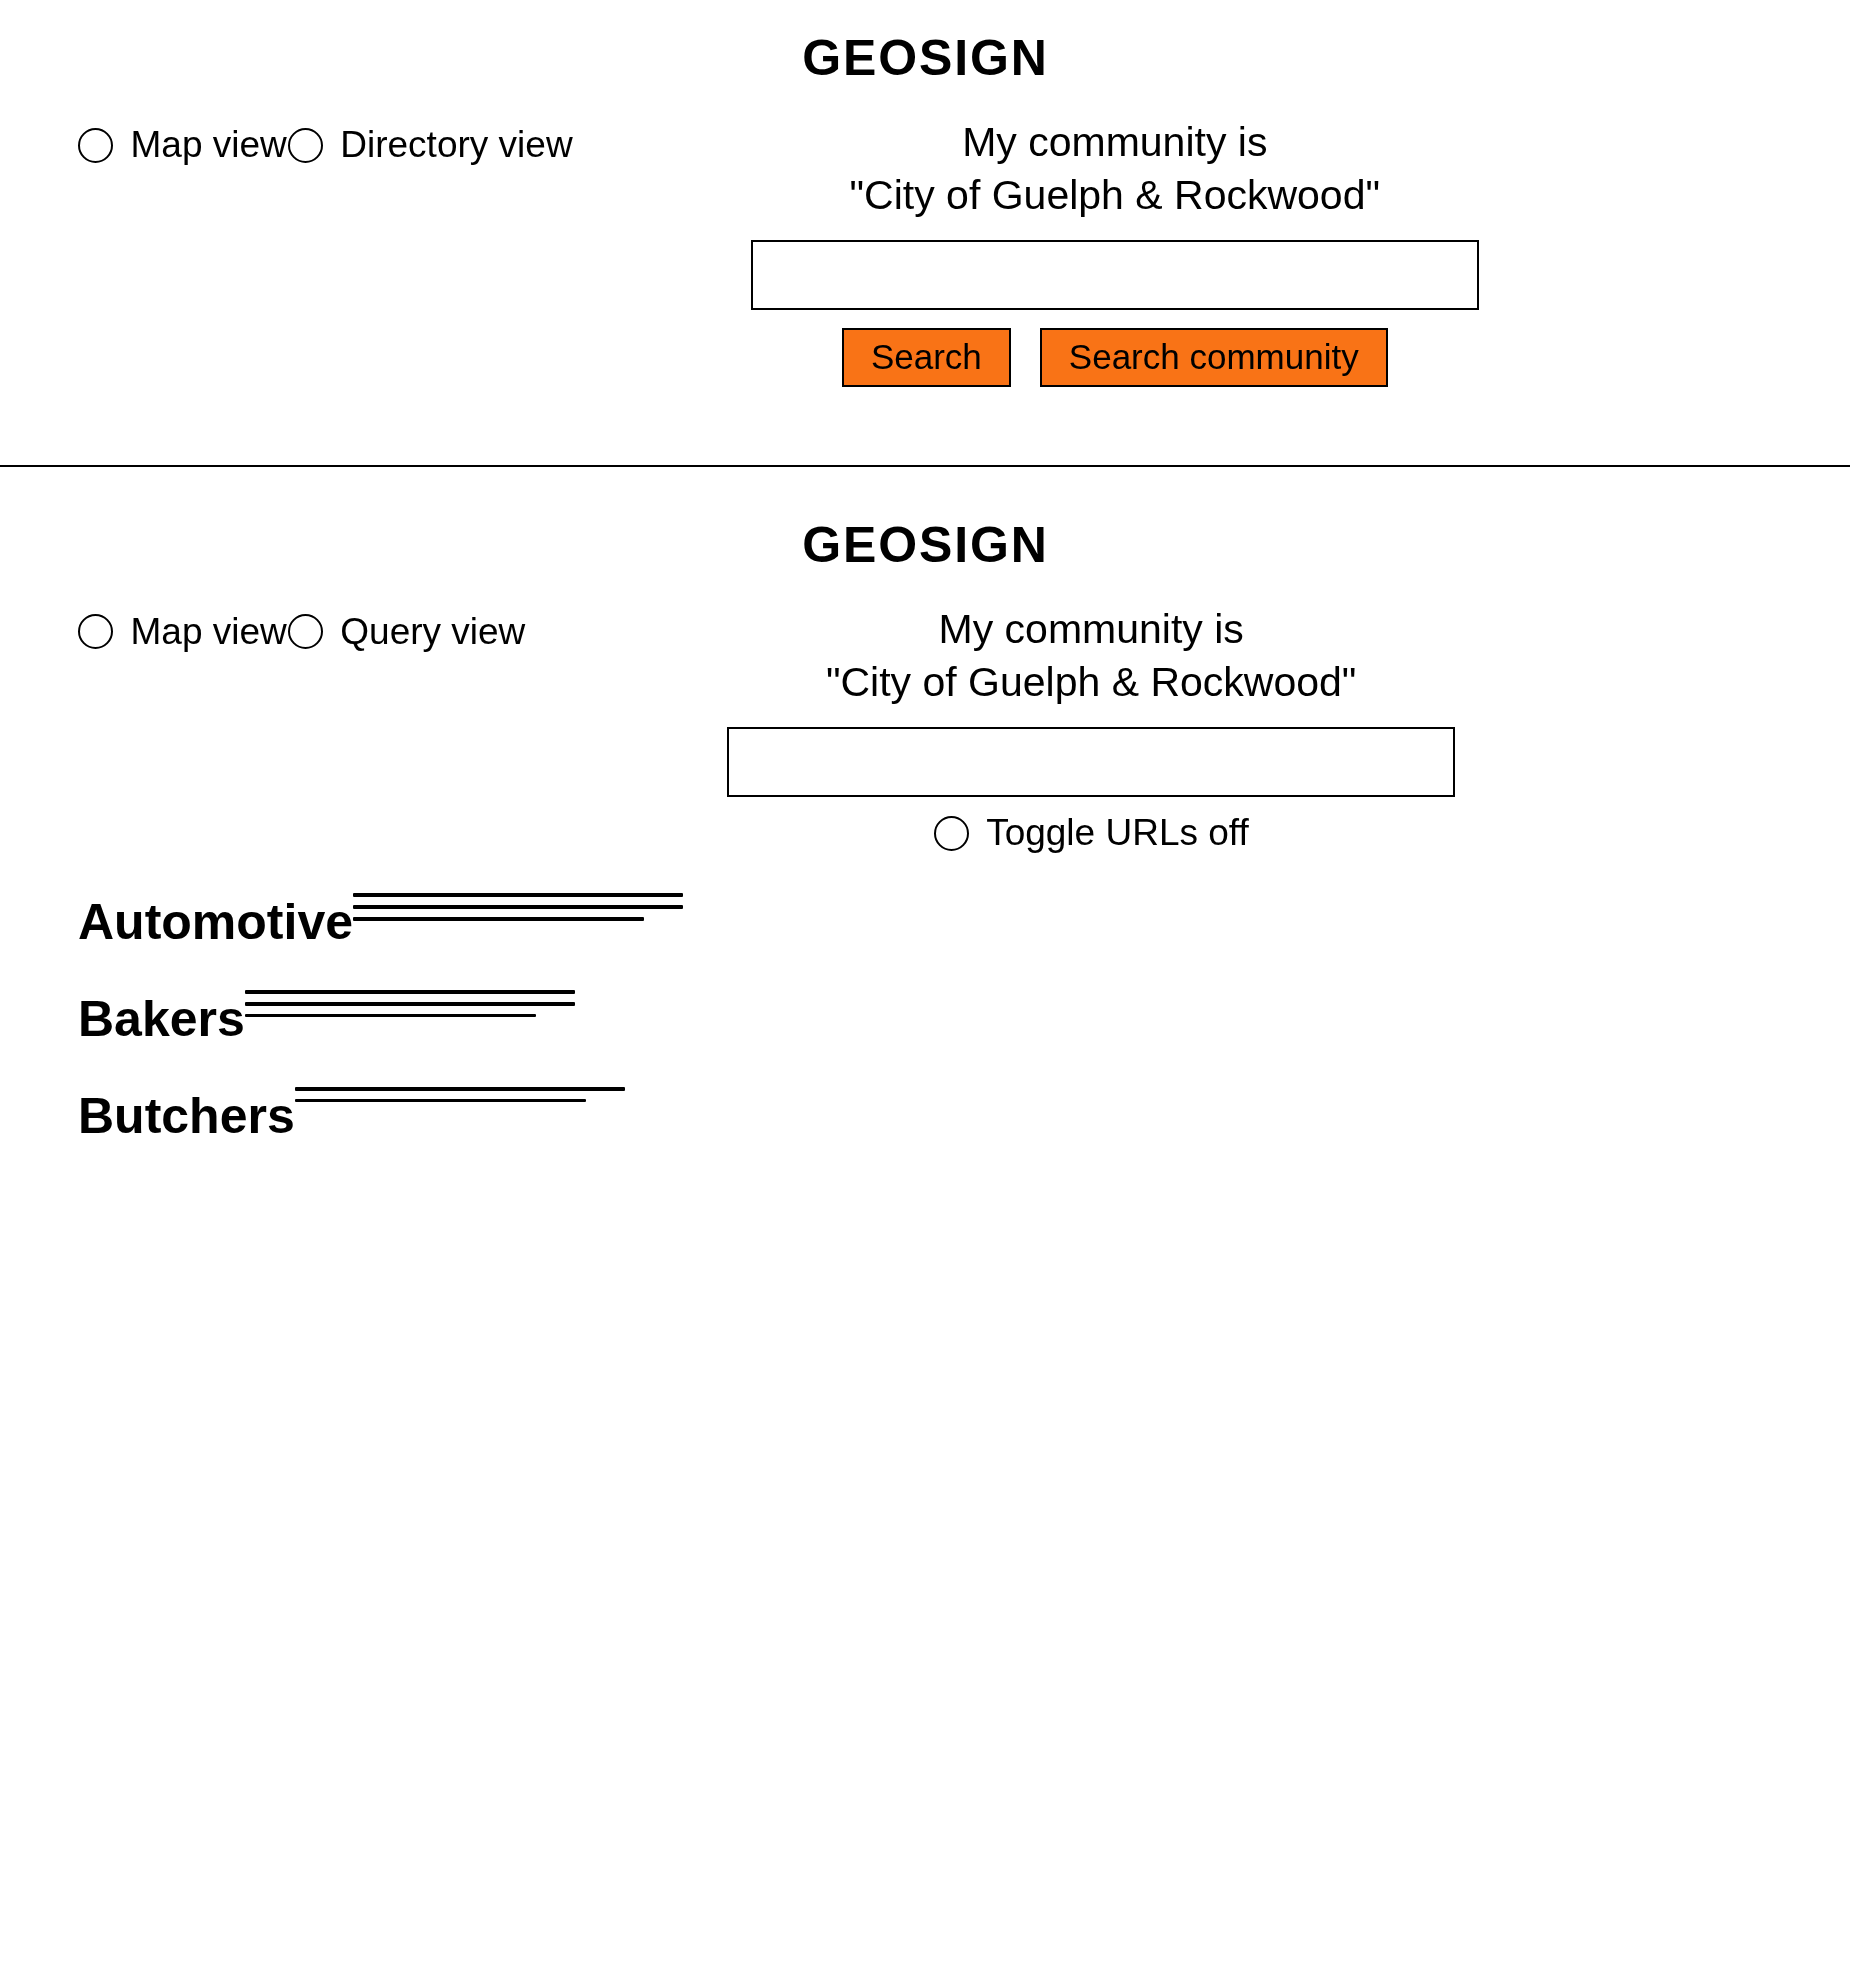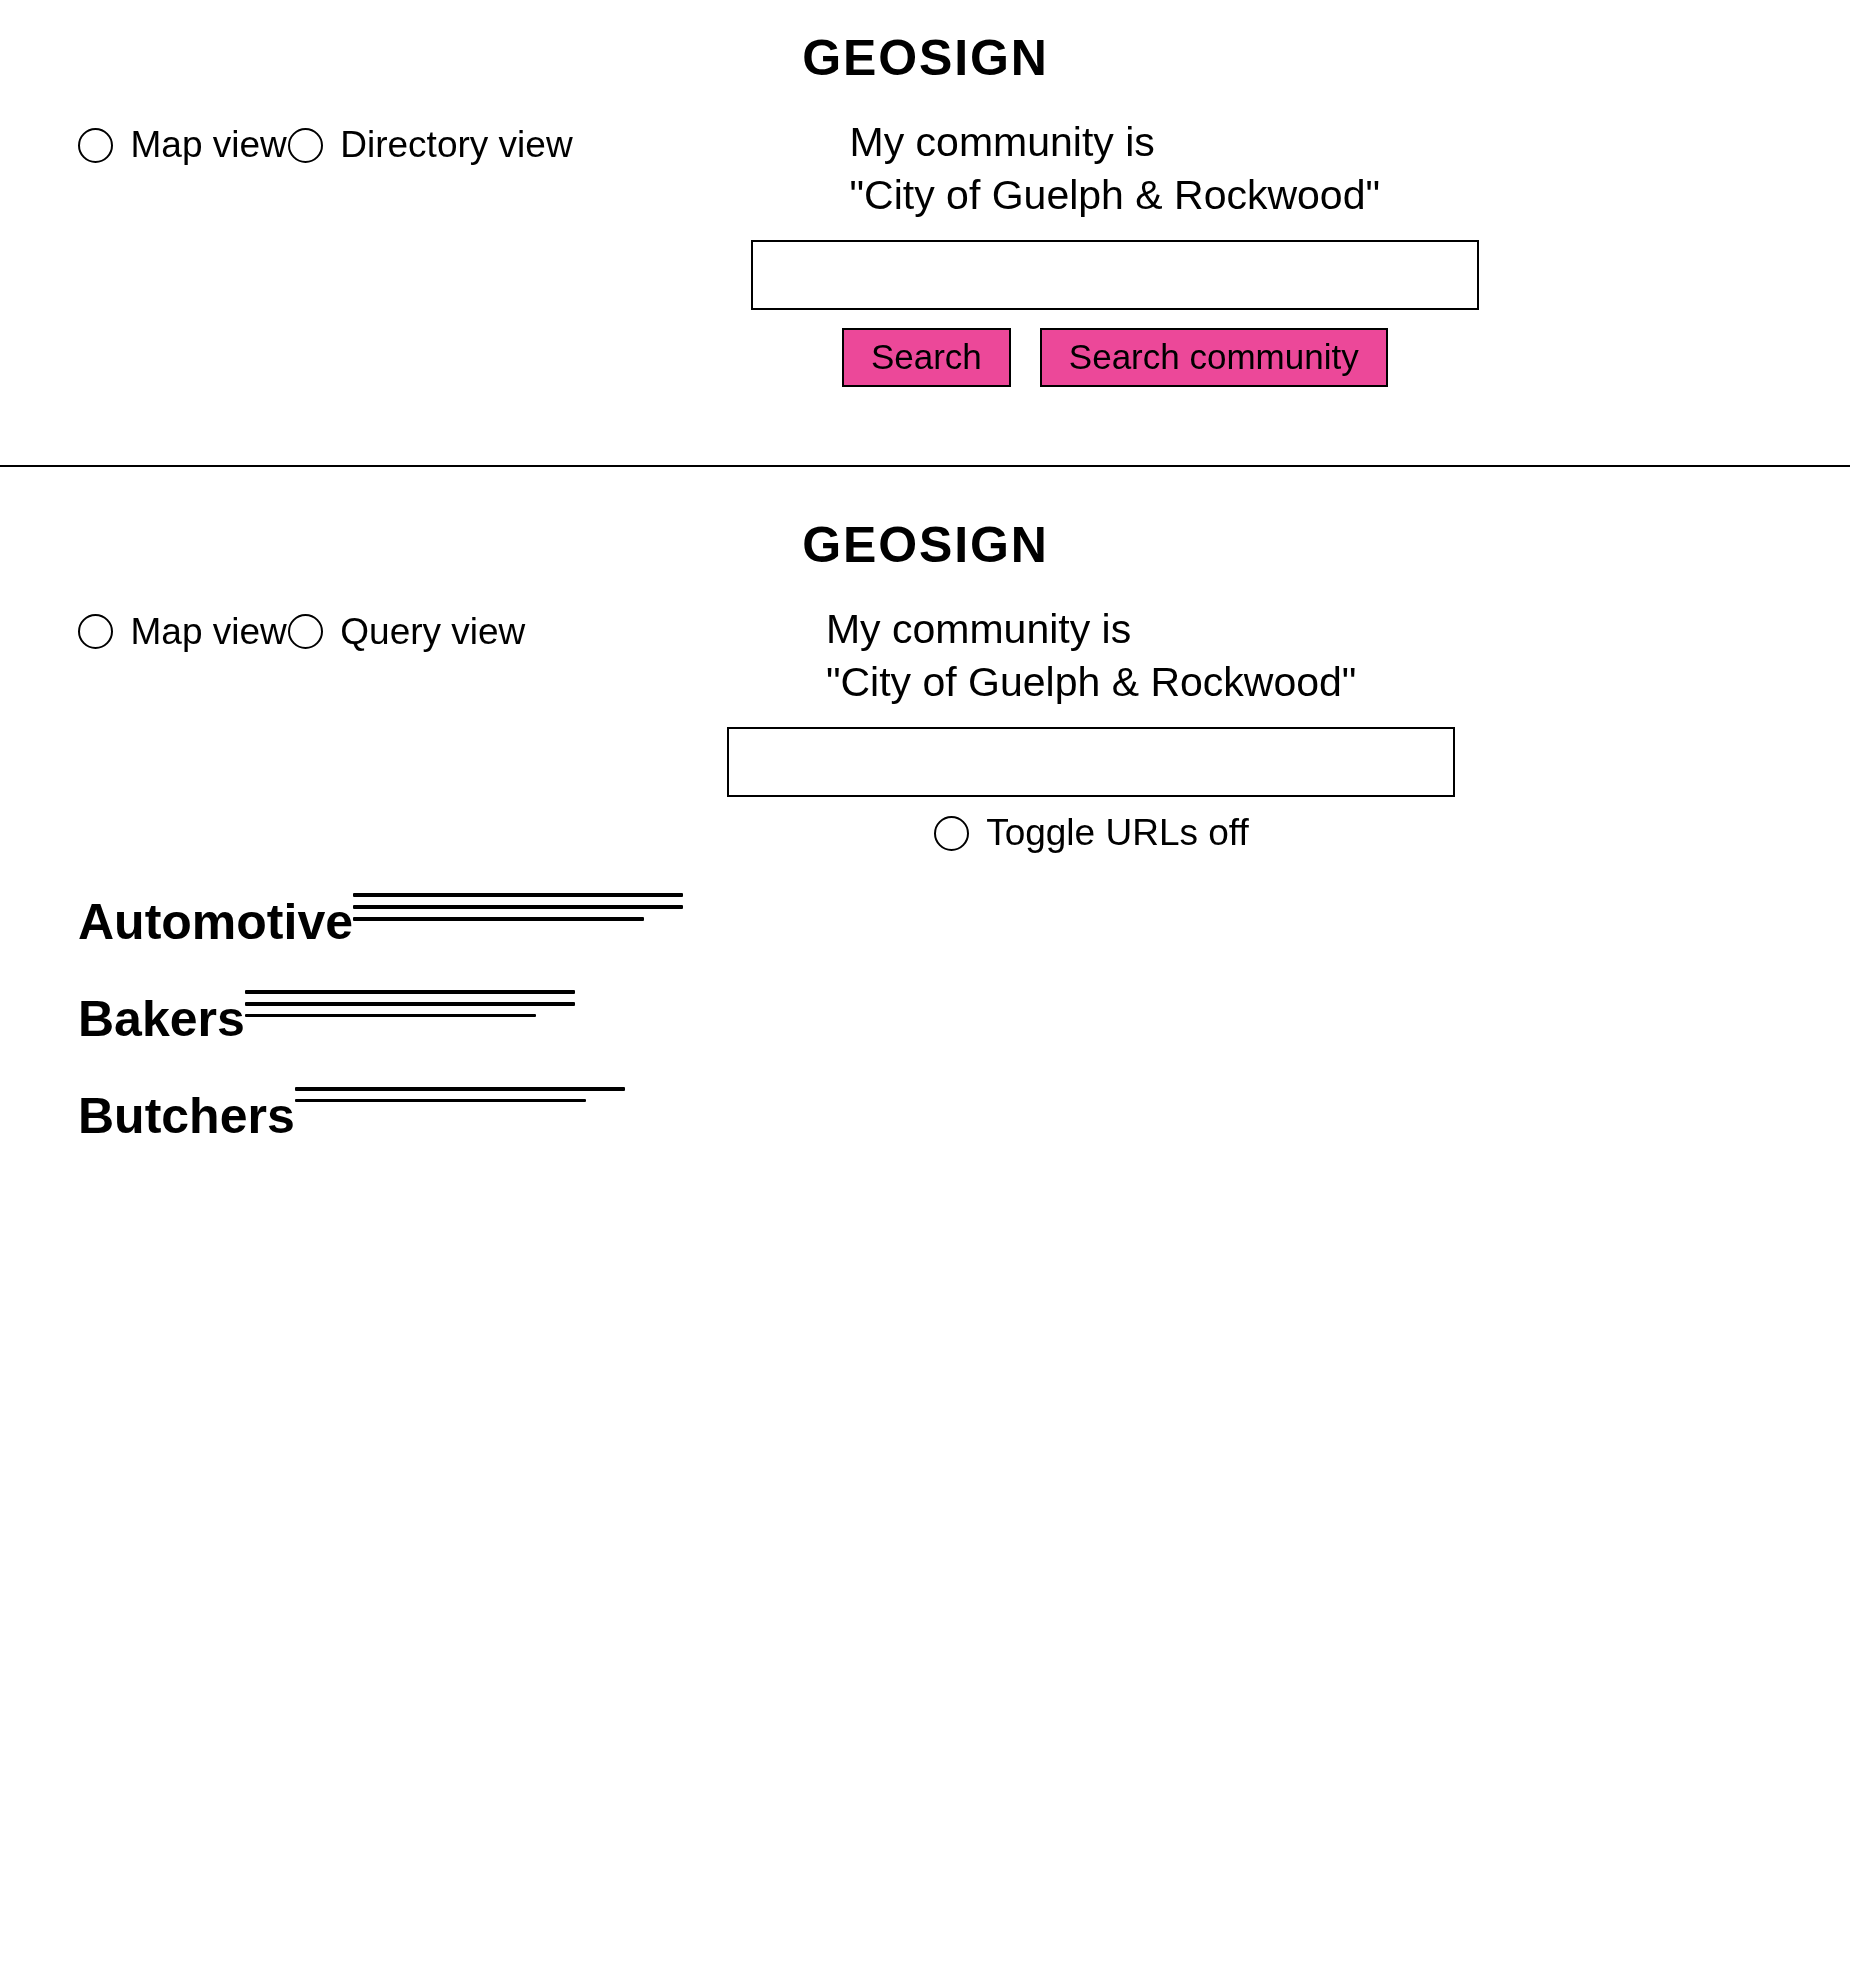--- a/index.html
+++ b/index.html
@@ -68,20 +68,21 @@
     .community-area {
       display: flex;
       flex-direction: column;
       align-items: center;
       flex: 1;
       padding-right: 194px;
     }
 
     .community-label {
       font-size: 41px;
+      text-align: center;
       line-height: 1.3;
       margin-bottom: 17.5px;
     }
 
     .search-input {
       width: 728px;
       height: 70px;
       border: 2.9px solid #000;
       background: #fff;
       font-size: 27px;
@@ -91,21 +92,21 @@
 
     .button-row {
       display: flex;
       flex-direction: row;
       gap: 29px;
       margin-top: 17.5px;
     }
 
     .action-button {
       border: 2.9px solid #000;
-      background: #ec4899;
+      background: #f97316;
       font-size: 35px;
       padding: 7.8px 27px;
       cursor: pointer;
       font-family: Arial, Helvetica, sans-serif;
     }
 
     
     .divider {
       width: 100%;
       border: none;

